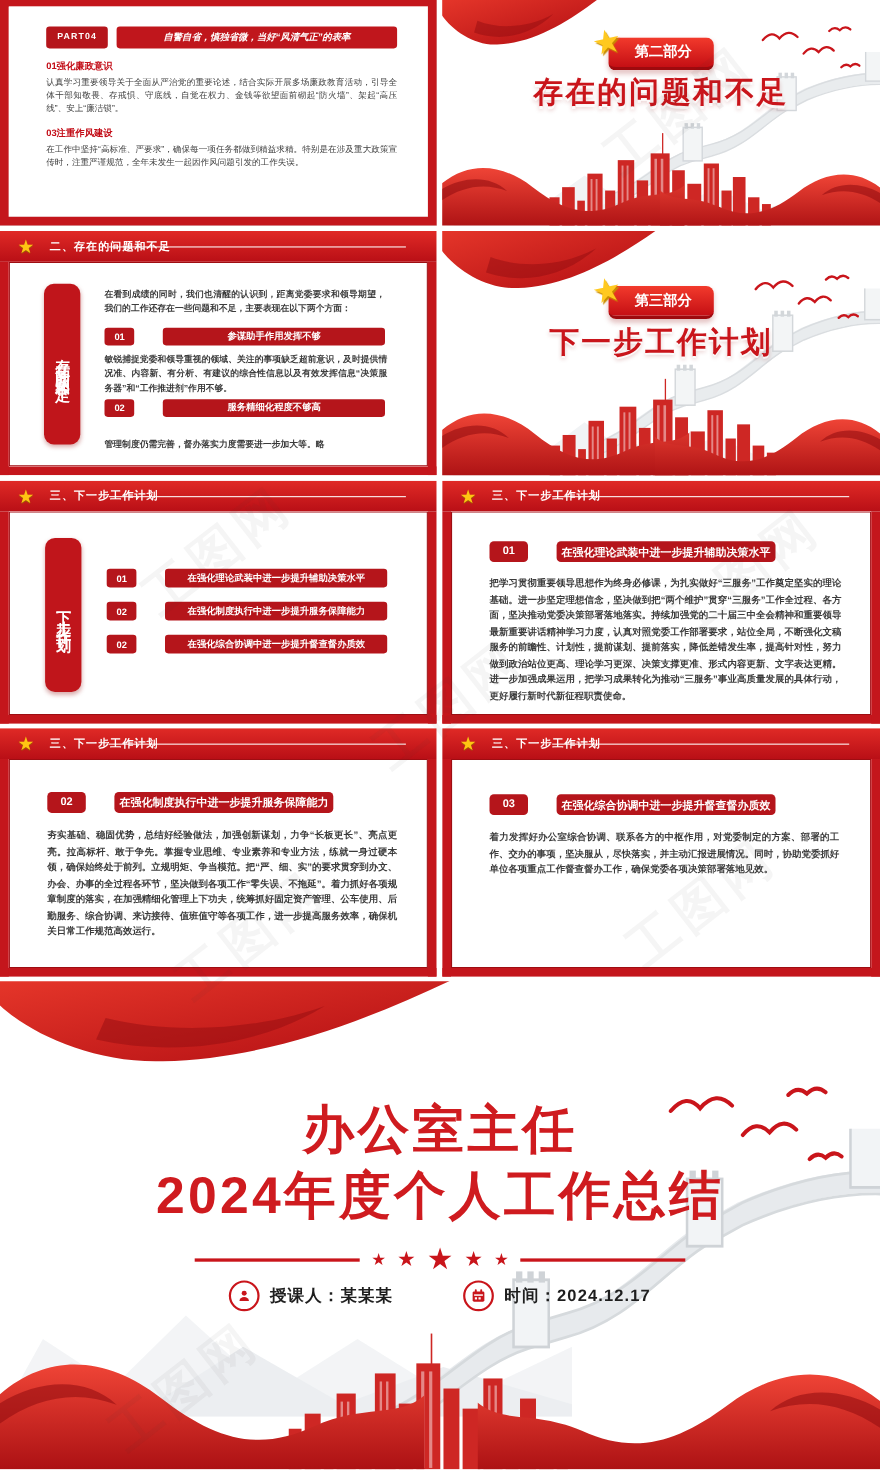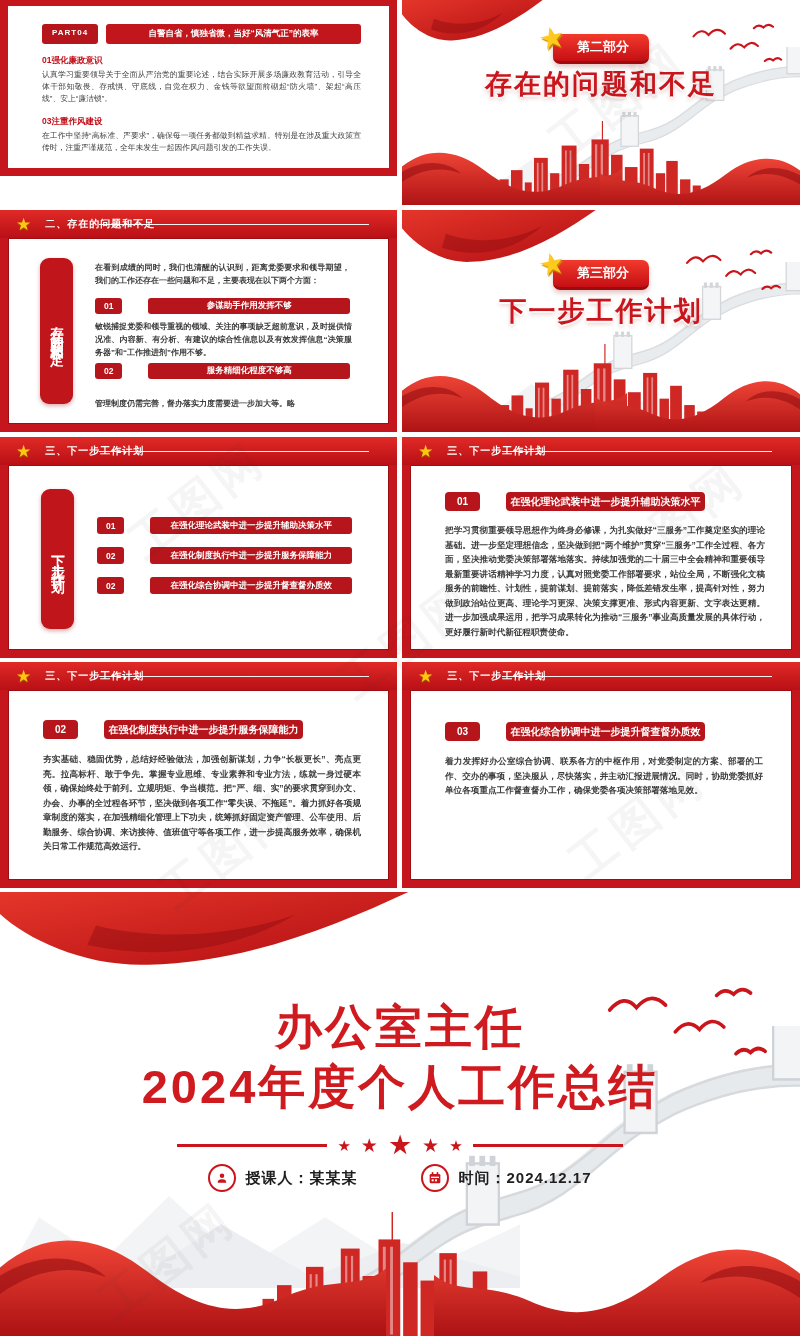--- a/index.html
+++ b/index.html
@@ -9,21 +9,21 @@
   .slide { position:absolute; background:#fff; overflow:hidden; }
 
   
   .frameA { position:absolute; inset:0; border:8px solid #c4161c; border-top-width:6px;
             box-shadow: inset 0 0 0 1px #9e0d12, 0 0 0 1px #9e0d12; background:#fff; }
   .sA-inner { position:absolute; inset:6px 8px 8px 8px; background:#fff; padding:18px 28px 0 34px; }
   .badge-row { display:flex; gap:8px; align-items:stretch; }
   .part-badge { background:#b5151b; color:#fff; font-weight:bold; font-size:8px;
                 border-radius:3px; padding:4px 10px; letter-spacing:1px; white-space:nowrap; }
   .part-title { background:#c0161c; color:#fff; font-weight:bold; font-size:8.5px;
-                border-radius:3px; padding:4px 10px; flex:1; text-align:center; }
+                border-radius:3px; padding:4px 10px; flex:1; text-align:center;font-style:italic; }
   .secA { margin-top:11px; }
   .secA h4 { color:#c30d17; font-size:8.5px; font-weight:bold; margin-bottom:2px; }
   .secA p { color:#3f3f3f; font-size:7.8px; font-weight:normal; line-height:1.55; text-align:justify; }
 
   
   .divider-badge { position:absolute; left:50%; transform:translateX(-50%);
                    background:linear-gradient(180deg,#f23a2c,#c50f14); color:#fff;
                    font-size:13px; font-weight:bold; padding:4px 20px 5px 24px;
                    border-radius:7px; border-bottom:3px solid #9e0a0e;
                    box-shadow:0 3px 5px rgba(150,20,20,.25); white-space:nowrap; z-index:6; }
@@ -157,21 +157,21 @@
       <g stroke="#c9151b" stroke-width="3" fill="none" stroke-linecap="round">
         <path d="M8,26 Q20,12 30,24 Q42,10 54,22"></path>
         <path d="M62,44 Q72,32 82,42 Q92,30 102,40"></path>
         <path d="M96,14 Q103,7 110,13 Q117,6 124,12"></path>
         <path d="M112,62 Q118,56 124,61 Q130,55 136,60"></path>
       </g>
     </symbol>
   </defs>
 </svg>
 
-<div class="slide" id="r1l" style="left:0;top:0;width:397px;height:176px">
+<div class="slide" id="r1l" style="left:0;top:0;width:397px;height:205px">
   <div class="frameA"></div>
   <div class="sA-inner">
     <div class="badge-row">
       <div class="part-badge">PART04</div>
       <div class="part-title">自警自省，慎独省微，当好“风清气正”的表率</div>
     </div>
     <div class="secA">
       <h4>01强化廉政意识</h4>
       <p>认真学习重要领导关于全面从严治党的重要论述，结合实际开展多场廉政教育活动，引导全体干部知敬畏、存戒惧、守底线，自觉在权力、金钱等欲望面前砌起“防火墙”、架起“高压线”、安上“廉洁锁”。</p>
     </div>

